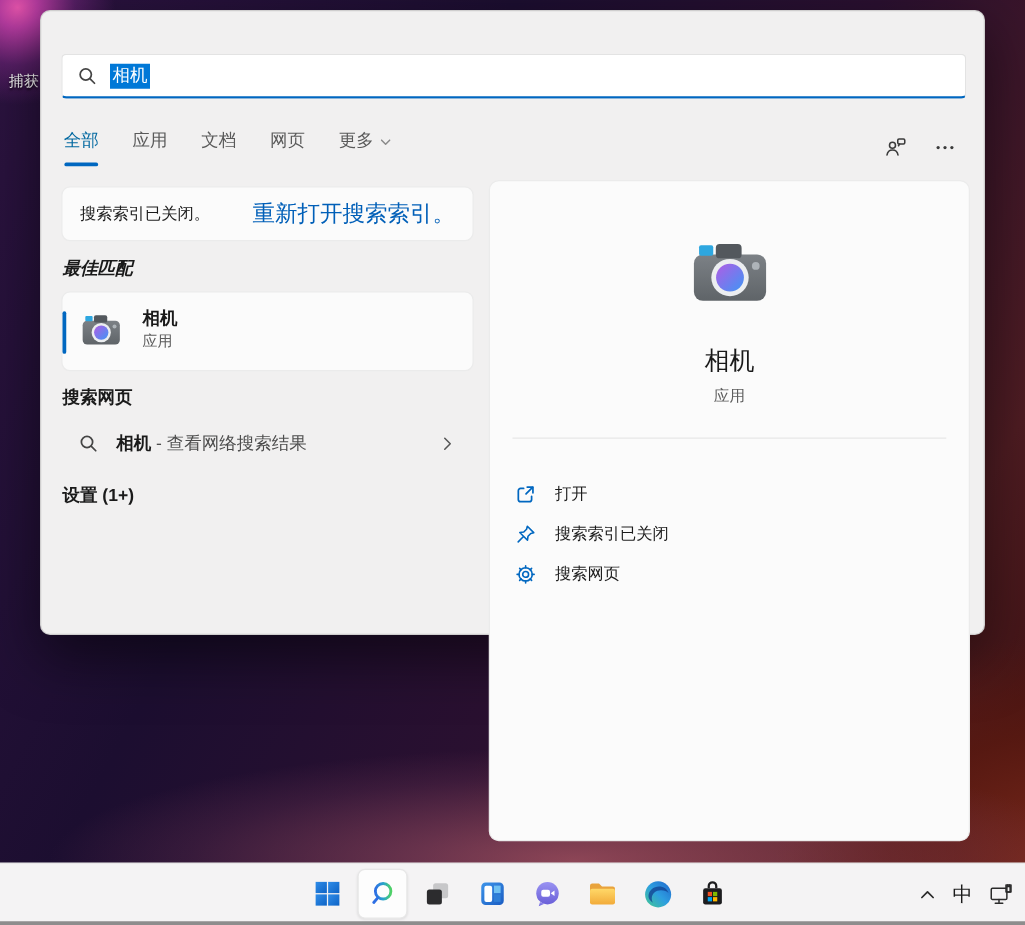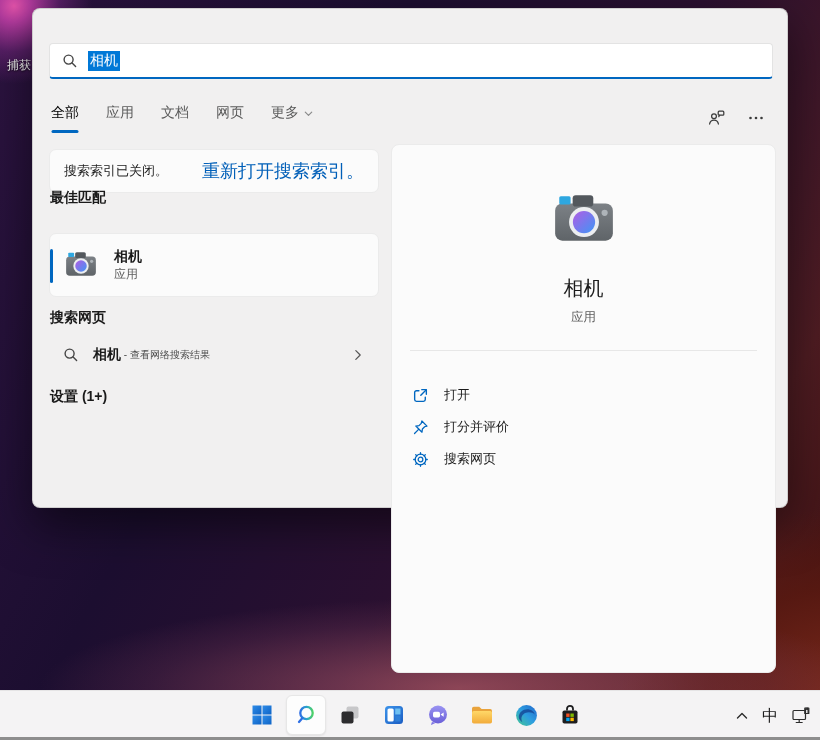--- a/index.html
+++ b/index.html
@@ -25,53 +25,53 @@
 
   .searchbox { position:absolute; left:16px; top:34px; width:724px; height:36px; background:#ffffff;
     border:1px solid #e3e3e3; border-bottom:2px solid #0067c0; border-radius:4px;
     display:flex; align-items:center; padding:0 12px; cursor:text; }
   .searchbox .mag { flex:0 0 auto; margin-right:10px; display:flex; }
   .sel-text { font-size:14px; color:#ffffff; background:#0078d7; padding:1px 2px; }
 
   .tabs { position:absolute; left:18px; top:95px; display:flex; gap:27px; align-items:center; }
   .tab { position:relative; font-size:14px; color:#5a5a5a; cursor:pointer; padding-bottom:4px;
     display:flex; align-items:center; gap:4px; }
-  .tab.active { color:#000000; }
+  .tab.active { color:#0369a1; }
   .tab.active::after { content:""; position:absolute; left:50%; transform:translateX(-50%);
     bottom:-7px; width:27px; height:3px; border-radius:2px; background:#0067c0; }
 
   .header-icons { position:absolute; right:18px; top:97px; display:flex; gap:14px; align-items:center; }
   .hd-btn { width:26px; height:24px; display:flex; align-items:center; justify-content:center;
     border-radius:4px; cursor:pointer; }
 
-  .card { background:#fbfbfb; border:1px solid #ebebeb; border-radius:7px; }
+  .card { background:#fbfbfb; border:1px solid #ebebeb; border-radius:7px;font-family:Liberation Mono, monospace; }
 
   .notice { position:absolute; left:16px; top:140px; width:330px; height:44px;
     display:flex; align-items:center; justify-content:space-between; padding:0 14px; }
   .notice-text { font-size:13px; color:#1b1b1b; }
   .notice-link { font-size:18px; color:#005fb8; cursor:pointer; }
 
   .sect-header { position:absolute; left:17px; font-size:14px; font-weight:bold; color:#1a1a1a; }
-  .sh-best { top:180px; }
+  .sh-best { top:197px;font-style:italic; }
   .sh-web  { top:300px; }
   .sh-set  { top:379px;text-align:right; }
 
   .bm-card { position:absolute; left:16px; top:224px; width:330px; height:64px;
     display:flex; align-items:center; padding:0 12px; cursor:pointer; }
   .bm-accent { position:absolute; left:0px; top:15px; width:3px; height:34px; border-radius:2px;
     background:#0067c0; }
   .bm-icon { flex:0 0 auto; margin:0 16px 0 2px; display:flex; }
   .bm-title { font-size:14px; font-weight:bold; color:#1a1a1a; line-height:1.35; }
   .bm-sub { font-size:12px; color:#5d5d5d; line-height:1.35; }
 
   .ws-row { position:absolute; left:16px; top:324px; width:330px; height:44px;
     display:flex; align-items:center; padding:0 14px; cursor:pointer; border-radius:6px; }
   .ws-row .mag { margin-right:14px; display:flex; }
   .ws-query { font-size:14px; font-weight:bold; color:#1a1a1a; }
-  .ws-suffix { font-size:10px; color:#4d4d4d; white-space:pre; }
+  .ws-suffix { font-size:14px; color:#4d4d4d; white-space:pre; }
   .ws-chevron { margin-left:auto; display:flex; }
 
   .preview { position:absolute; left:358px; top:135px; width:385px; height:529px;
     border-radius:8px; display:flex; flex-direction:column; align-items:center; }
   .pv-icon { margin-top:42px; display:flex; }
   .pv-title { margin-top:22px; font-size:20px; color:#1a1a1a; }
   .pv-sub { margin-top:7px; font-size:12.5px; color:#5e5e5e; }
   .pv-divider { width:calc(100% - 36px); height:1px; background:#e7e7e7; margin-top:24px; }
   .pv-actions { width:100%; margin-top:28px; display:flex; flex-direction:column; }
   .pv-action { height:32px; display:flex; align-items:center; gap:15px; padding-left:20px;
@@ -264,21 +264,21 @@
         </div>
 
 
         <div class="pv-action">
           <span style="display:flex">
             <svg width="17" height="17" viewBox="0 0 16 16" fill="none" stroke="#0067c0" stroke-width="1.2" stroke-linecap="round" stroke-linejoin="round">
               <path d="M9.3 1.9 L14.1 6.7 L11.9 7.3 L9.8 9.4 L9.4 12.4 L3.6 6.6 L6.6 6.2 L8.7 4.1 Z"></path>
               <line x1="6.2" y1="9.8" x2="2.4" y2="13.6"></line>
             </svg>
           </span>
-          <span class="lbl">打分并评价</span>
+          <span class="lbl">搜索索引已关闭</span>
         </div>
 
         <div class="pv-action">
           <span style="display:flex">
             <svg width="17" height="17" viewBox="0 0 16 16" fill="none" stroke="#0067c0" stroke-width="1.2" stroke-linecap="round">
               <circle cx="8" cy="8" r="2.2"></circle>
               <circle cx="8" cy="8" r="5"></circle>
               <line x1="8" y1="1.6" x2="8" y2="3.1"></line>
                 <line x1="8" y1="12.9" x2="8" y2="14.4"></line>
               <line x1="1.6" y1="8" x2="3.1" y2="8"></line>

